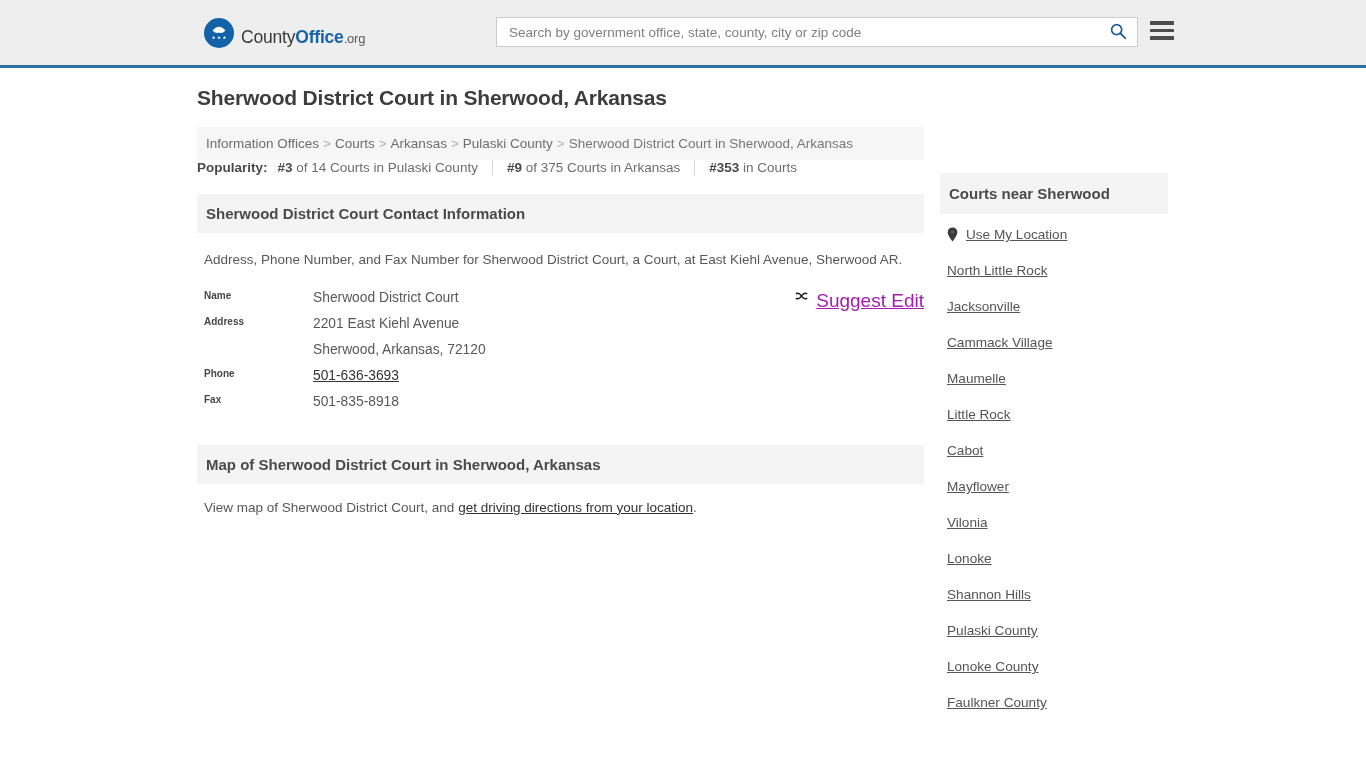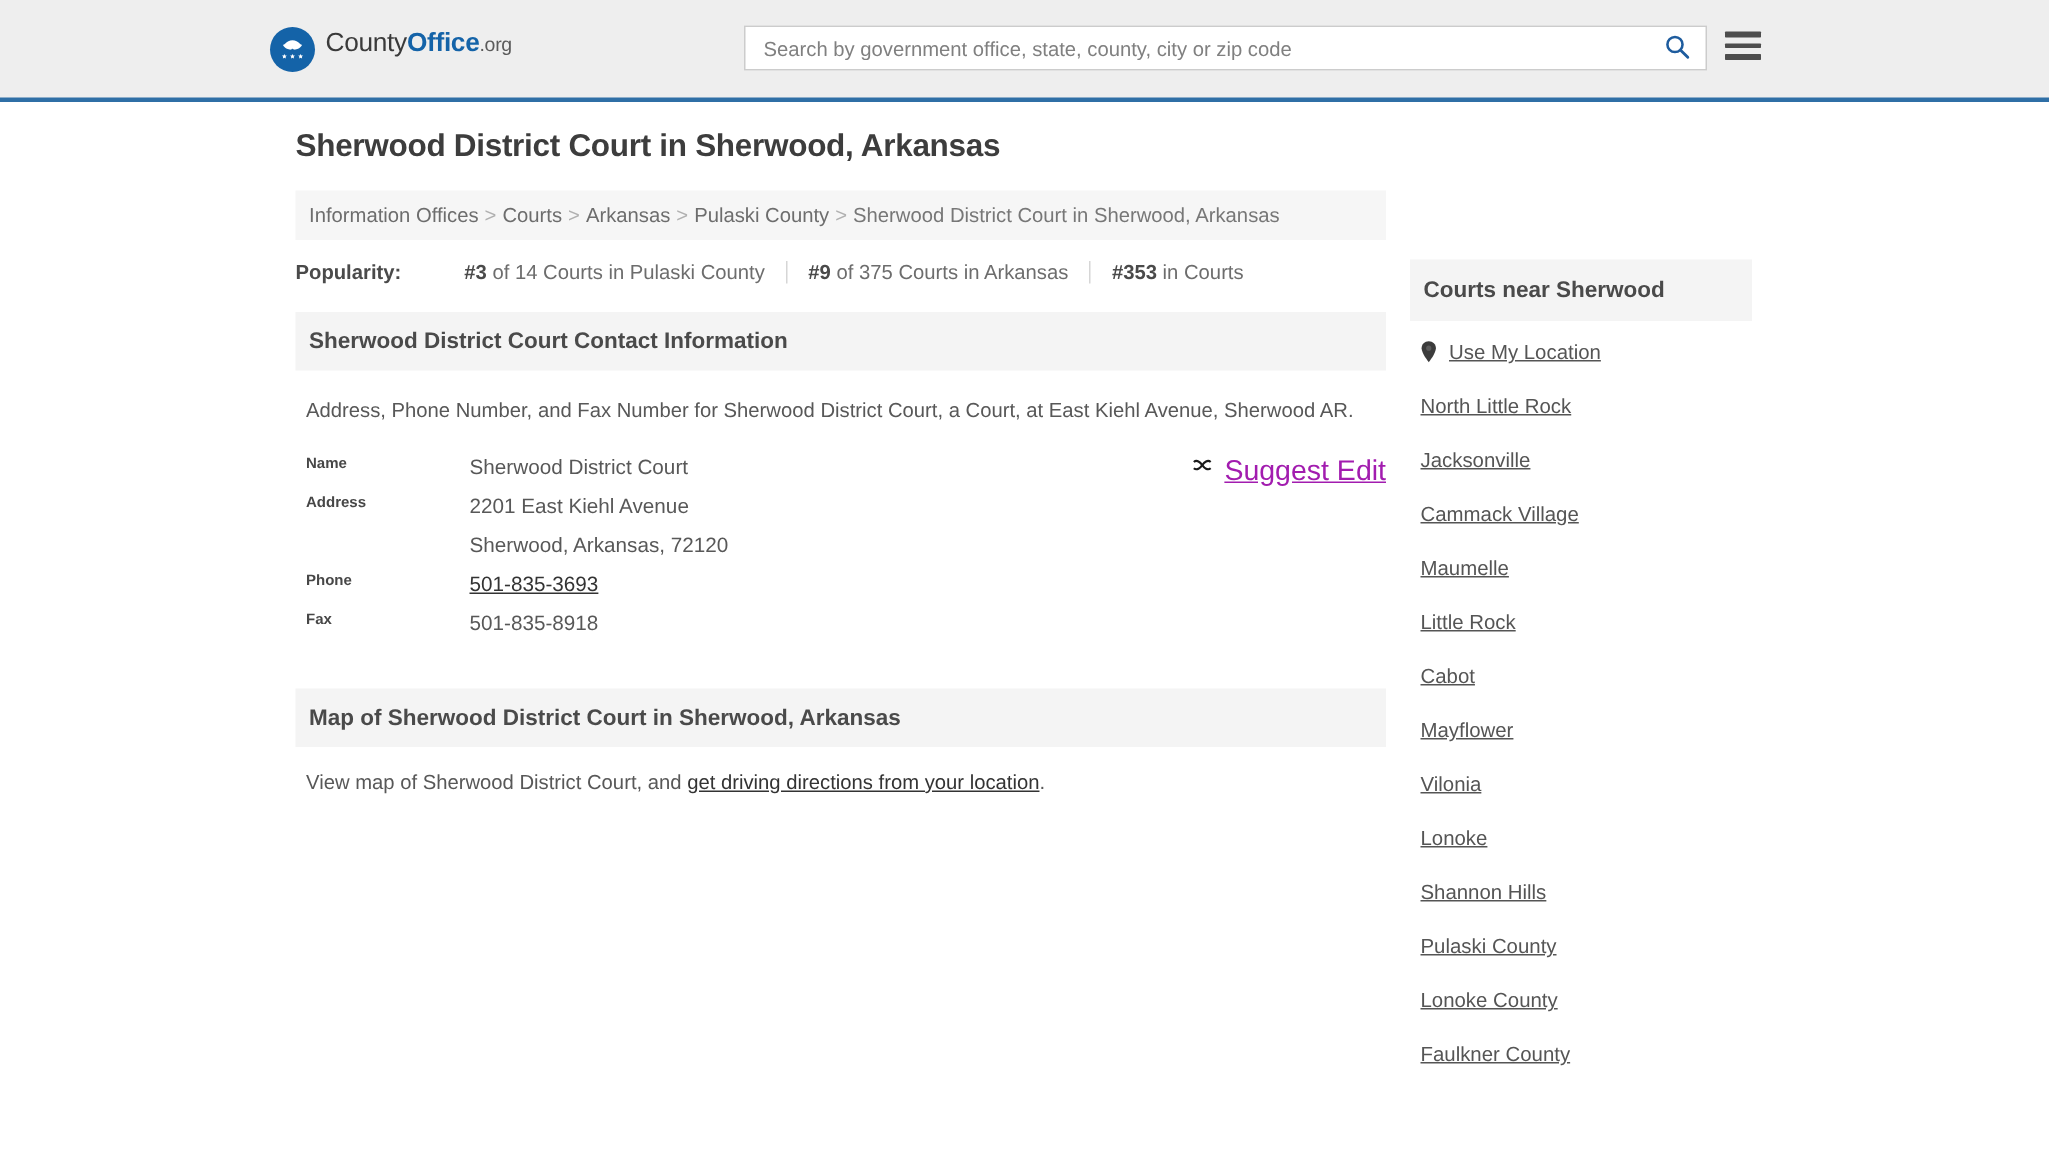--- a/index.html
+++ b/index.html
@@ -14,24 +14,24 @@
   
   .site-header {
     position: relative;
     width: 1366px;
     height: 68px;
     background: #eeeeee;
     border-bottom: 3px solid #2f6fa6;
   }
   .logo-wrap {
     position: absolute;
-    left: 180px;
+    left: 204px;
     top: 18px;
     display: flex;
-    align-items: flex-start;
+    align-items: flex-end;
     gap: 7px;
     cursor: pointer;
   }
   .logo-mark {
     width: 30px; height: 30px;
     border-radius: 50%;
     background: #1463a8;
     display: flex;
     align-items: center;
     justify-content: center;
@@ -108,27 +108,26 @@
     font-size: 13.5px;
     color: #6d6d6d;
     white-space: nowrap;
     overflow: hidden;
   }
   .breadcrumb a { color: #6d6d6d; text-decoration: none; cursor: pointer; }
   .breadcrumb .sep { color: #b0b0b0; padding: 0 4px; }
   .breadcrumb .current { color: #777777; }
 
   .popularity {
-    margin-top: 14px;
+    margin-top: 0;
     font-size: 13.5px;
     color: #6d6d6d;
     display: flex;
     align-items: center;
     white-space: nowrap;
-    gap: 32px;
   }
   .popularity .lbl { font-weight: bold; color: #4a4a4a; margin-right: 10px; }
   .pop-item { padding: 0 14px; }
   .pop-item:first-of-type { padding-left: 0; }
   .pop-item b { color: #4a4a4a; font-weight: bold; }
   .pop-div { width: 1px; height: 15px; background: #d6d6d6; }
 
   .section-head {
     background: #f4f4f4;
     padding: 11px 9px;
@@ -292,21 +291,21 @@
           <div class="info-row">
             <div class="info-label">Address</div>
             <div class="info-value">2201 East Kiehl Avenue</div>
           </div>
           <div class="info-row">
             <div class="info-label"></div>
             <div class="info-value">Sherwood, Arkansas, 72120</div>
           </div>
           <div class="info-row">
             <div class="info-label">Phone</div>
-            <a class="info-value link">501-835-3693</a>
+            <a class="info-value link">501-636-3693</a>
           </div>
           <div class="info-row">
             <div class="info-label">Fax</div>
             <div class="info-value">501-835-8918</div>
           </div>
         </div>
       <div class="suggest-edit">
         <span>
           <svg width="15" height="15" viewBox="0 0 16 16" aria-hidden="true">
             <path d="M2 3.2 C4.2 1.3 6.6 3.4 8 5.4 C9.4 7.4 11.8 9.5 14 7.6" fill="none" stroke="#1a1a1a" stroke-width="1.5"></path>

